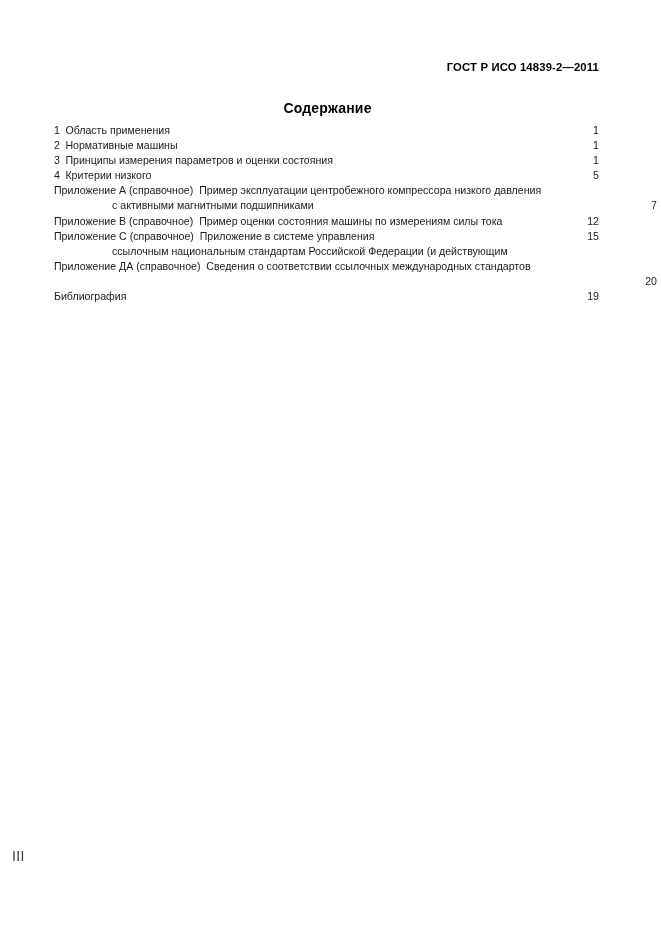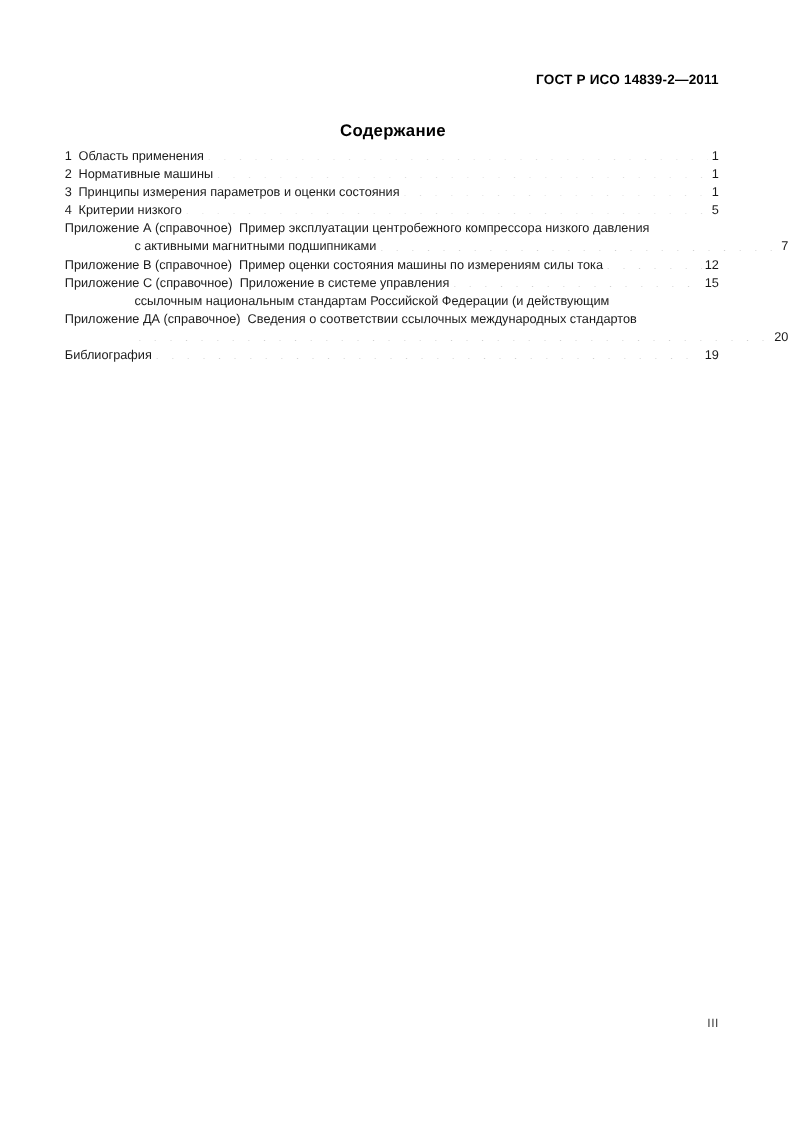--- a/index.html
+++ b/index.html
@@ -122,22 +122,22 @@
     min-width: 7px;
     color: #1a1a1a;
   }
 
   
   .folio {
     position: absolute;
     top: 848px;
     left: 0;
     width: 587px;
-    text-align: right;
-    font-size: 10px;
+    text-align: left;
+    font-size: 14px;
     color: #3a3a3a;
     letter-spacing: 0.4px;
   }
 </style>
 </head>
 <body>
 
 <div class="page">
 
   <div class="doc-header">ГОСТ Р ИСО 14839-2—2011</div>

